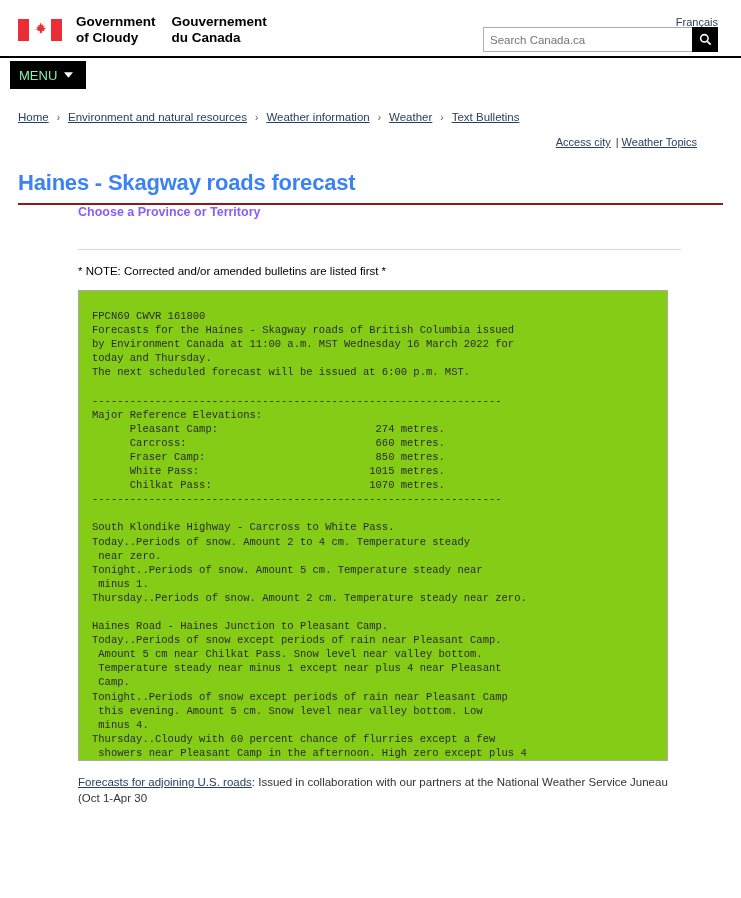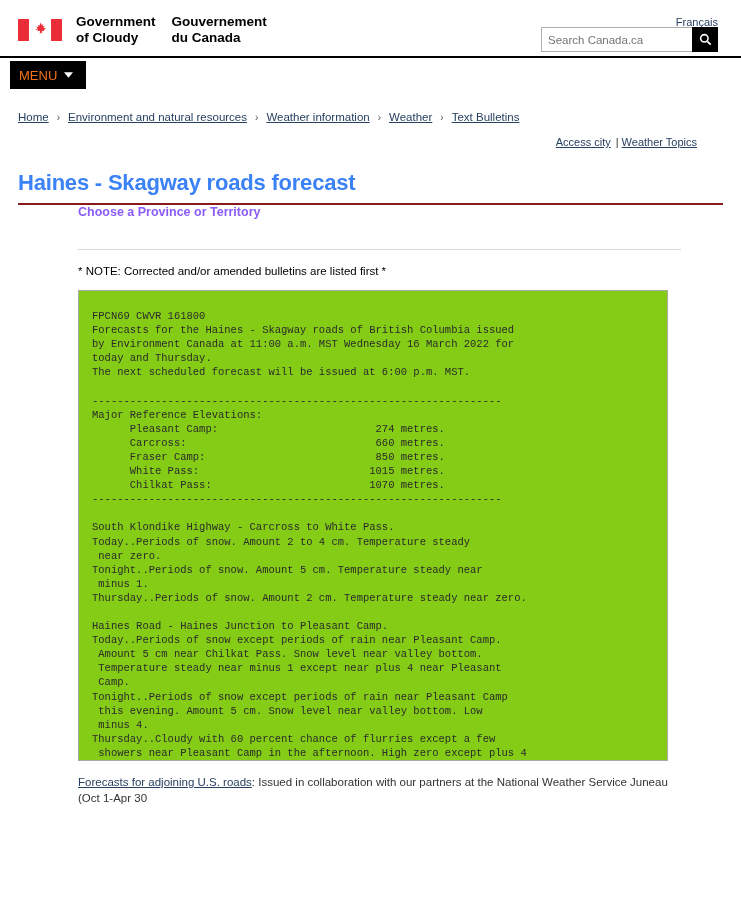--- a/index.html
+++ b/index.html
@@ -81,21 +81,21 @@
   .wordmark .wm-col { margin-right: 16px; white-space: nowrap; }
 
   .search-wrap {
     position: absolute;
     right: 23px;
     top: 27px;
     display: flex;
     height: 25px;
   }
   .search-input {
-    width: 151px;
+    width: 209px;
     height: 25px;
     border: 1px solid #adadad;
     border-right: none;
     font-family: "Liberation Sans", sans-serif;
     font-size: 11.5px;
     color: #333;
     padding: 0 6px;
     outline: none;
     background: #fff;
   }
@@ -111,21 +111,21 @@
     padding: 0;
   }
 
   
   .menu-row { height: 36px; }
   .menu-btn {
     margin: 3px 9px 0 10px;
     width: 76px;
     height: 28px;
     background: #000000;
-    color: #f97316;
+    color: #86efac;
     border: none;
     font-family: "Liberation Sans", sans-serif;
     font-size: 13px;
     display: flex;
     align-items: center;
     padding-left: 9px;
     cursor: pointer;
   }
   .menu-btn .caret {
     margin-left: 7px;

